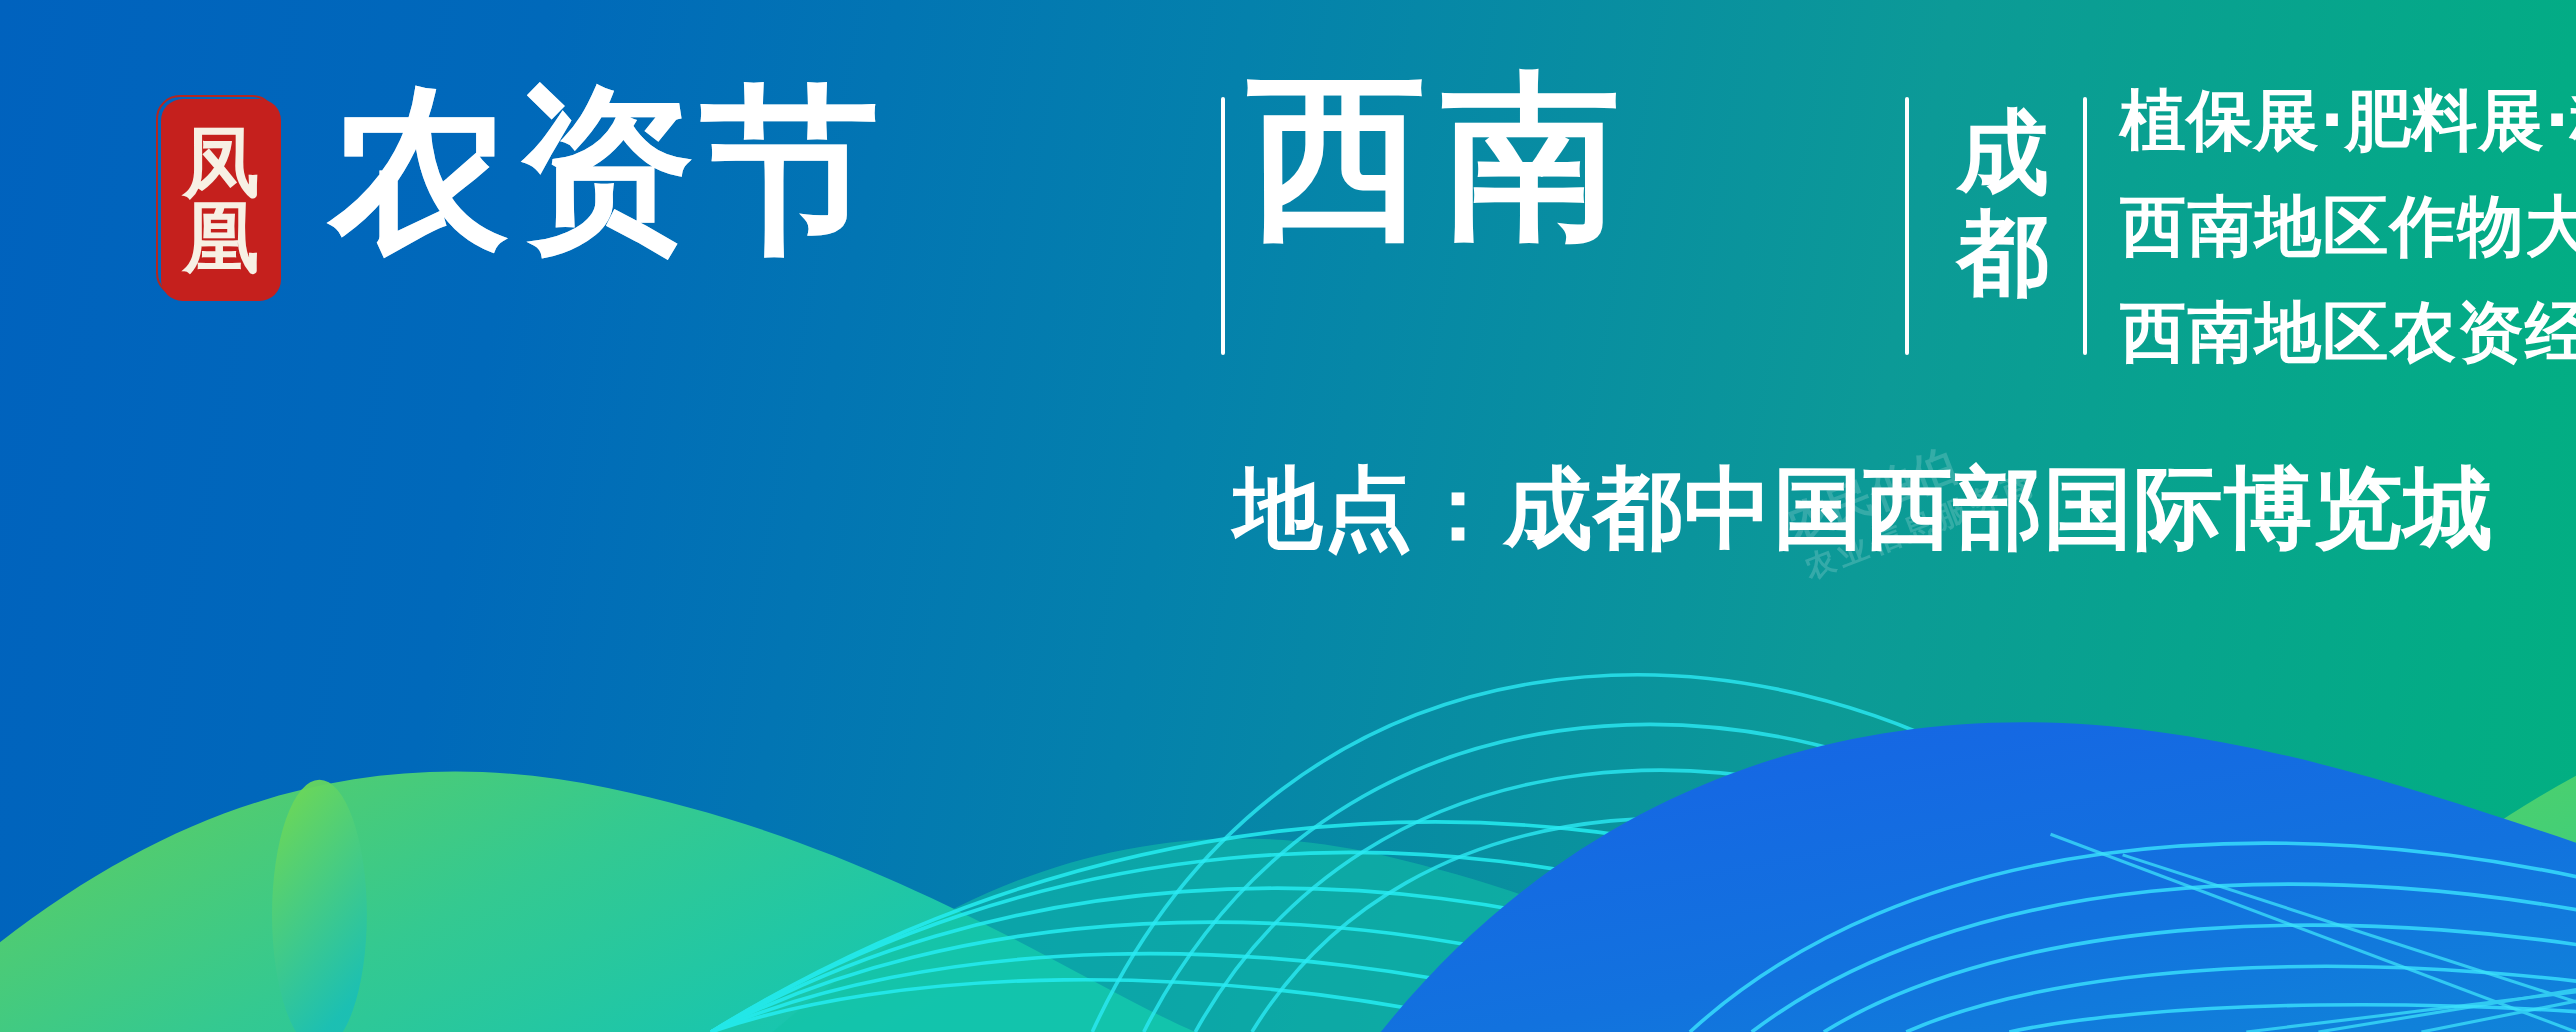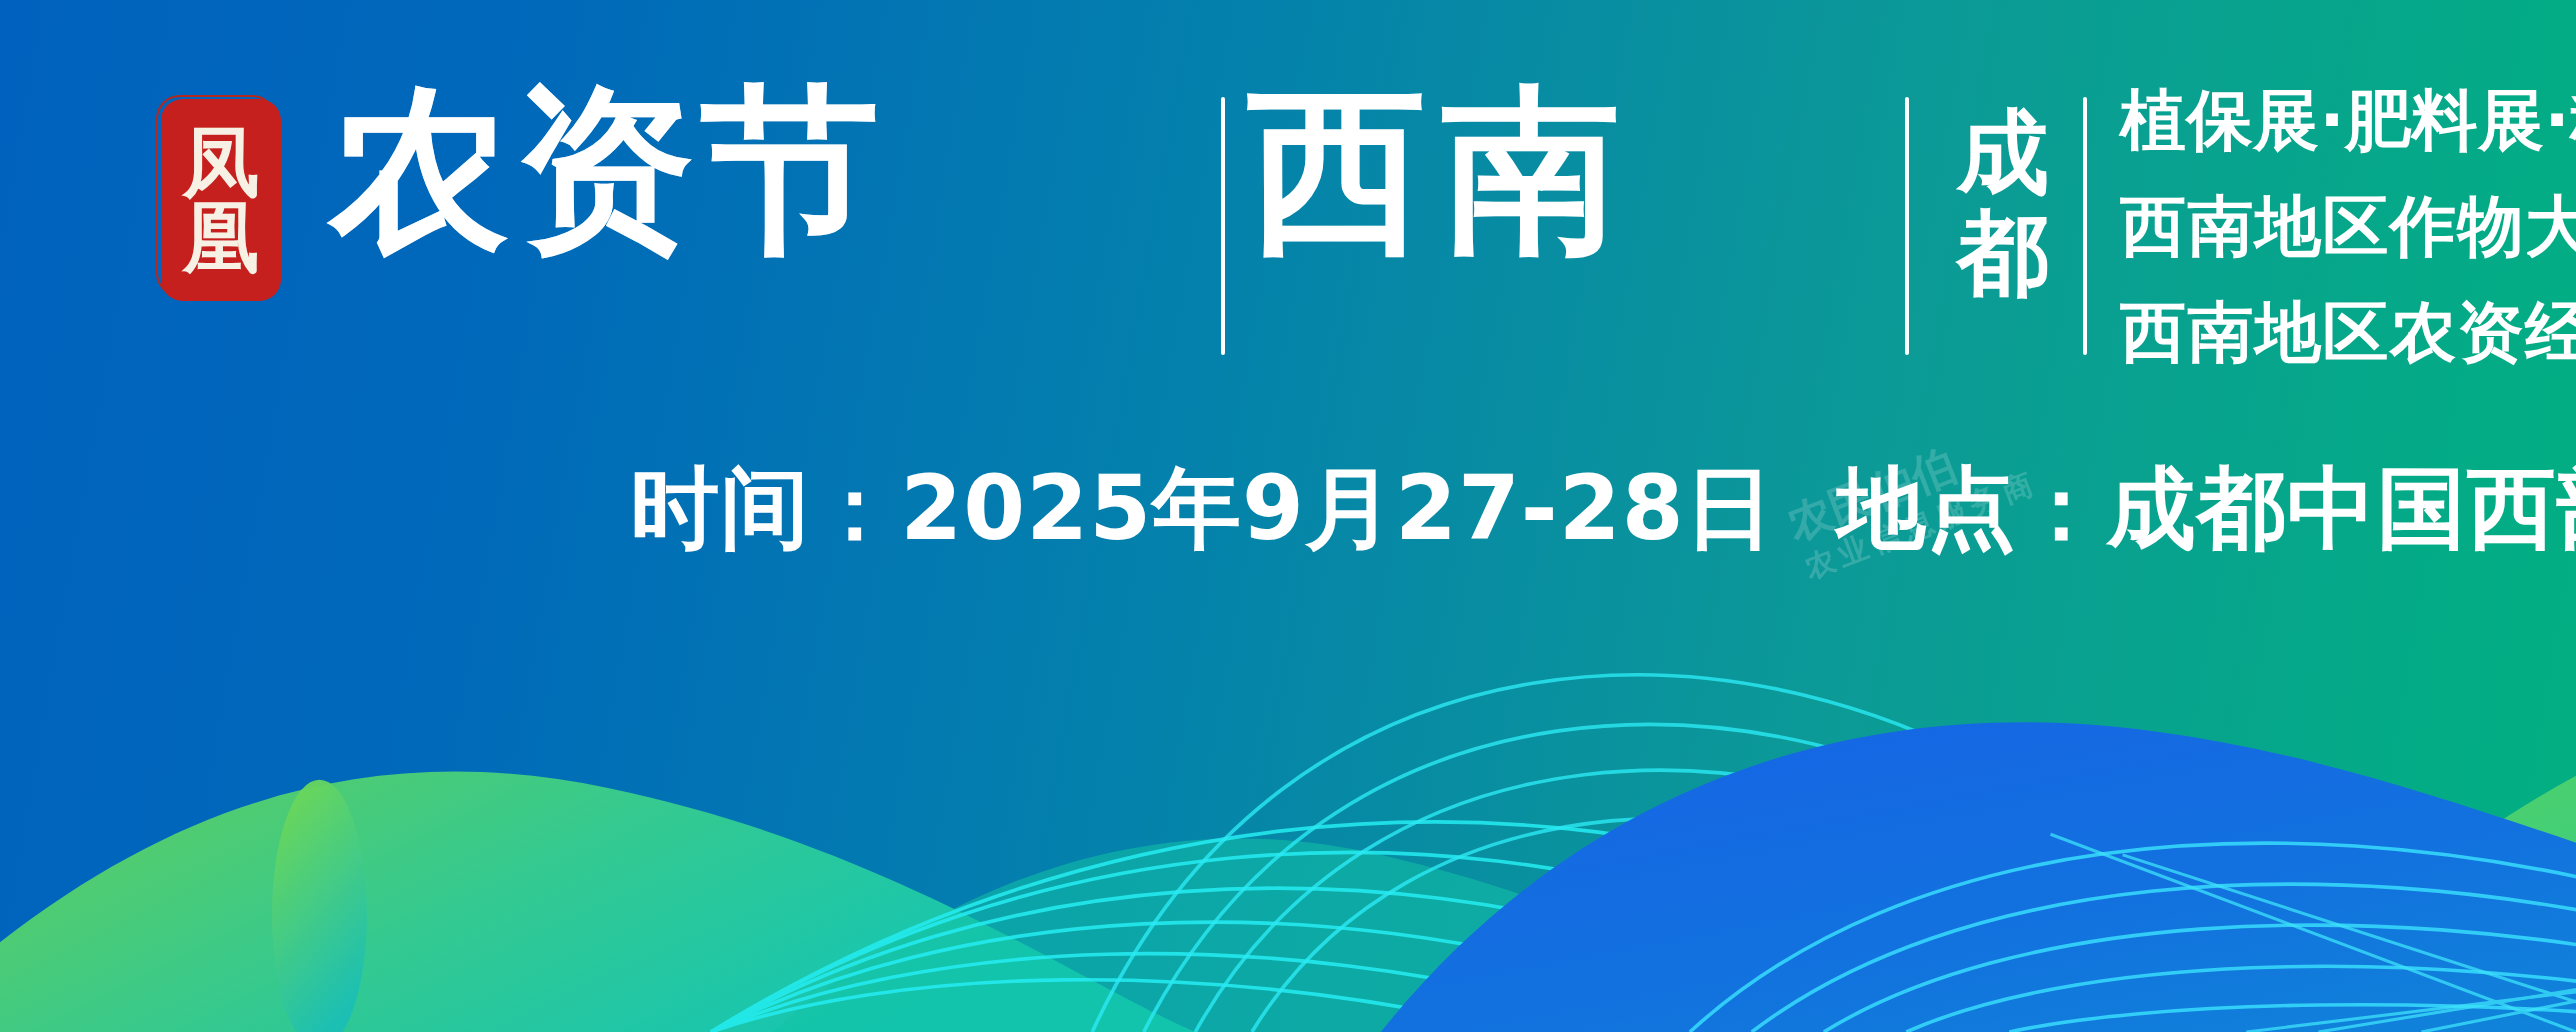--- a/index.html
+++ b/index.html
@@ -42,21 +42,21 @@
     color:#ffffff;font-size:179px;line-height:1;
     font-weight:900;letter-spacing:6.2px;
     font-family:Liberation Serif, serif;
     white-space:nowrap;
     text-shadow:0 0 0.5px rgba(255,255,255,.55);
   }
   .title-region{
     position:absolute;left:1247px;top:82px;
     color:#ffffff;font-size:179px;line-height:1;
     font-weight:900;letter-spacing:15.5px;
-    font-family:Liberation Sans, sans-serif;
+    font-family:Liberation Mono, monospace;
     white-space:nowrap;
   }
   .vrule{
     position:absolute;width:3.6px;background:#ffffff;border-radius:2.1px;
   }
   .vrule.r1{left:1221px;top:97px;height:258px;}
   .vrule.r2{left:1905px;top:97px;height:258px;}
   .vrule.r3{left:2083px;top:97px;height:258px;}
 
   .city{
@@ -214,21 +214,20 @@
 
   <div class="vrule r3"></div>
 
   <div class="desc">
     <div class="line l1">植保展·肥料展·种子展·农用机械及植保器械展·包装展</div>
     <div class="line l2">西南地区作物大王(柑橘/猕猴桃)万人峰会</div>
     <div class="line l3">西南地区农资经销商(川/渝/云/黔)千商大会</div>
   </div>
 
   <div class="strip">
-    <div class="seg"><span>时间：</span><span>2025年9月27-28日</span></div>
     <div class="seg"><span>地点：</span><span>成都中国西部国际博览城</span></div>
   </div>
 
   <div class="watermark">
     <div class="w1">农民伯伯</div>
     <div class="w2">农业信息服务商</div>
   </div>
 
 </div>
 

